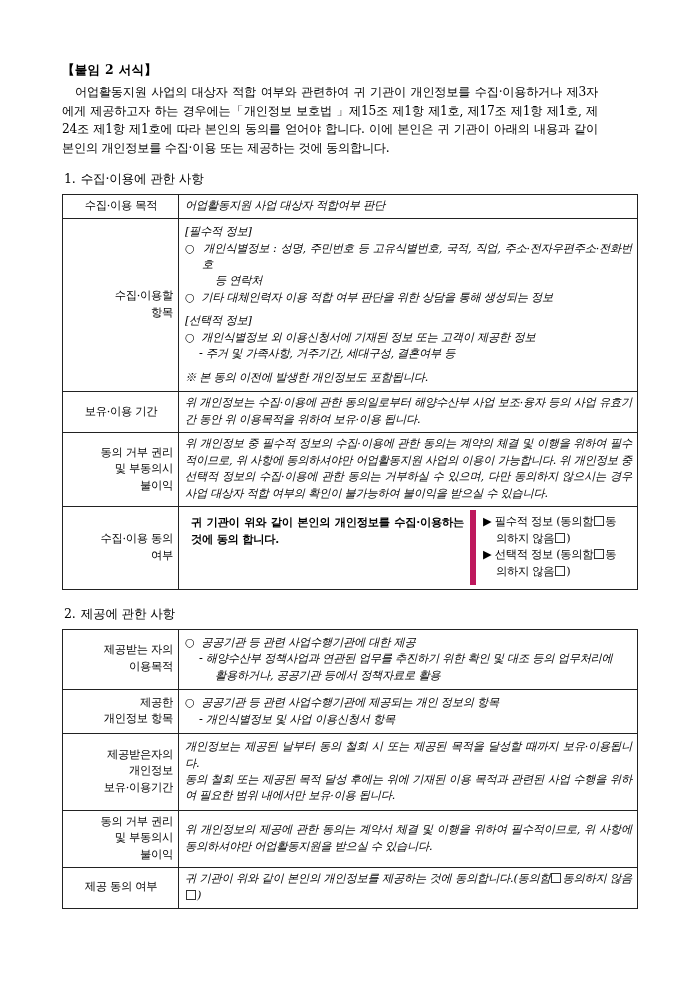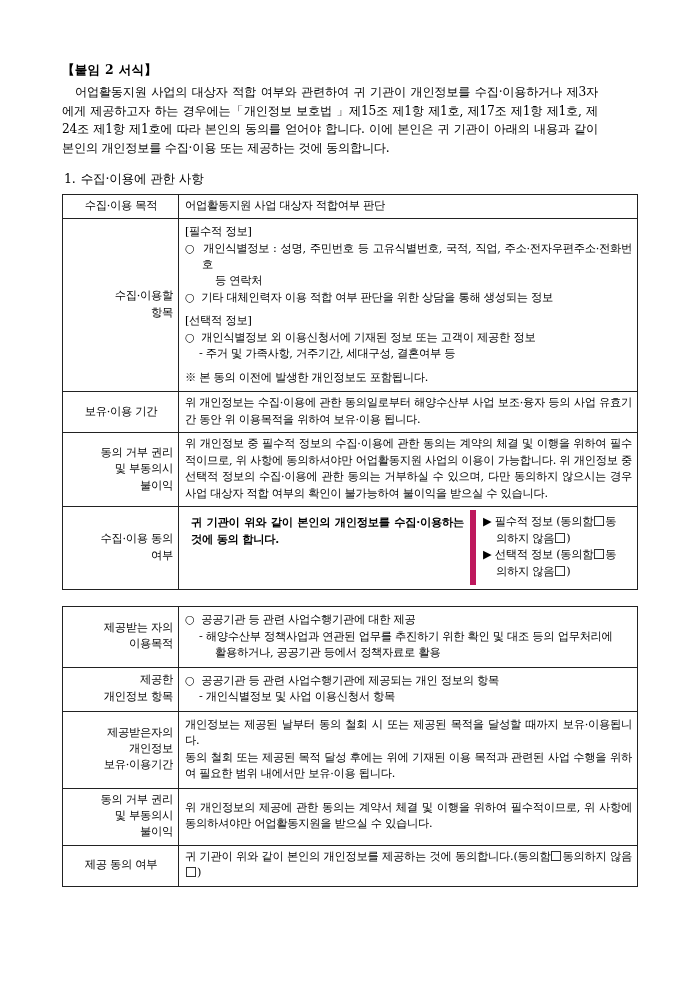--- a/index.html
+++ b/index.html
@@ -83,20 +83,21 @@
     width: 104px;
     text-align: center;
     vertical-align: middle;
     padding: 4px 3px;
     line-height: 1.45;
   }
   td.val {
     text-align: justify;
     text-justify: inter-character;
     vertical-align: middle;
+    font-style: italic;
   }
   td.val.top { vertical-align: top; padding-top: 5px; padding-bottom: 5px; margin-top: 48px; }
 
   .line { display: block; text-align: right; }
   .blank-line { display: block; height: 7px; }
 
   
   .b-circle { display: block; padding-left: 17px; text-indent: -17px; }
   .b-circle::before { content: "○\00a0\00a0"; }
   .b-dash { display: block; padding-left: 24px; text-indent: -10px; }
@@ -203,20 +204,21 @@
               <span class="b-tri"><span>필수적 정보 (동의함</span><span class="chk"></span><span>동의하지 않음</span><span class="chk"></span><span>)</span></span>
               <span class="b-tri"><span>선택적 정보 (동의함</span><span class="chk"></span><span>동의하지 않음</span><span class="chk"></span><span>)</span></span>
             </div>
           </div>
         </td>
       </tr>
 
     </tbody>
   </table>
 
+  <div class="section-head"><span class="num">2.</span><span>제공에 관한 사항</span></div>
 
   <table class="form">
     <tbody>
 
 
       <tr>
         <td class="lbl">
           <span class="line">제공받는 자의</span>
           <span class="line">이용목적</span>
         </td>

